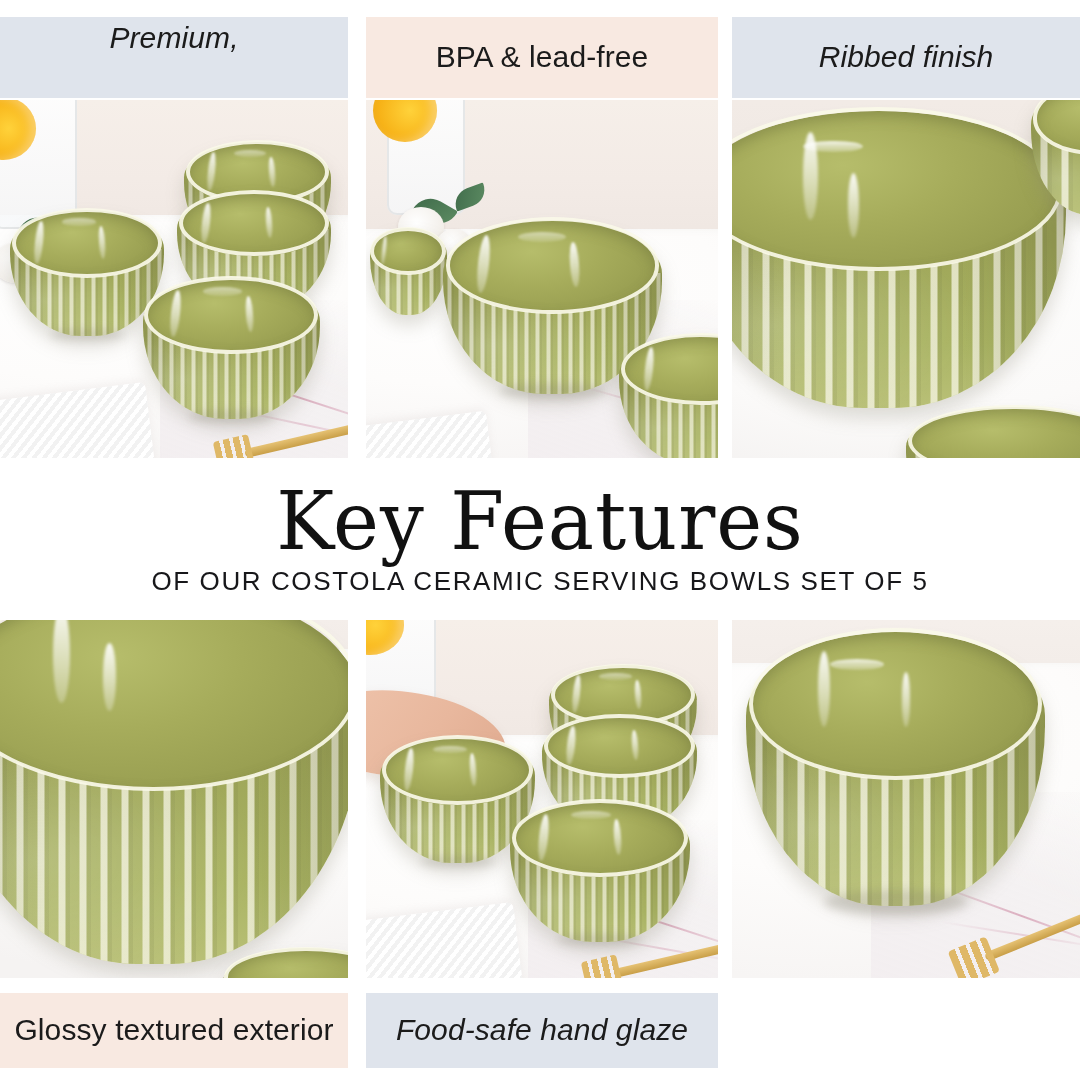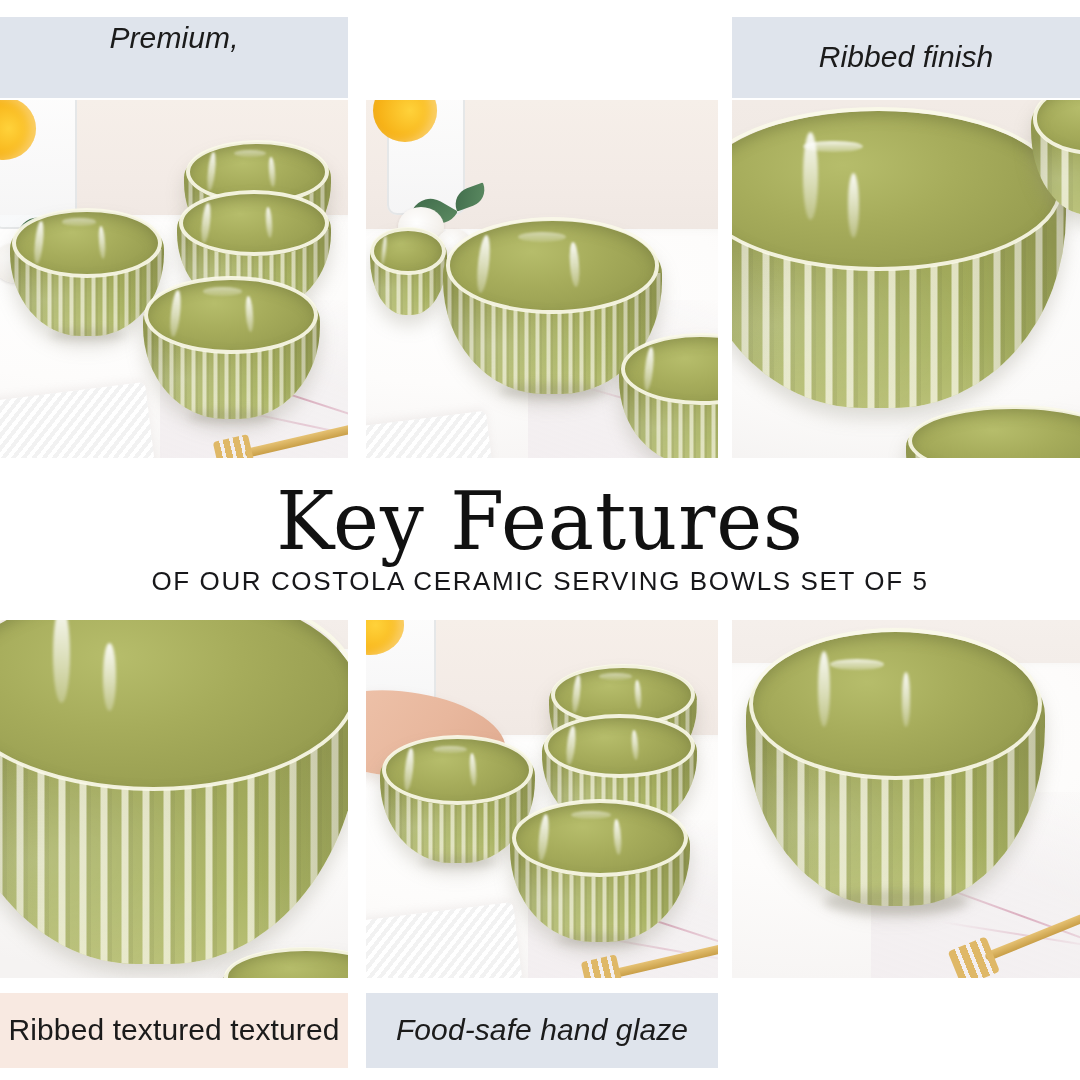--- a/index.html
+++ b/index.html
@@ -216,20 +216,23 @@
 <body>
 
 <div class="canvas">
 
   <div class="chip chip-blue" id="chip-t1">
     <span>
       <span>Premium,</span><br>
     </span>
   </div>
 
+  <div class="chip chip-peach" id="chip-t2">
+    <span>BPA &amp; lead-free</span>
+  </div>
 
   <div class="chip chip-blue" id="chip-t3">
     <span>Ribbed finish</span>
   </div>
 
   <div class="photo" id="ph-tl">
     <div class="scene">
       <div class="wall"></div>
       <div class="table"></div>
       <div class="marble"></div>
@@ -520,21 +523,21 @@
       </div>
 
       <div class="fork" style="right:-14%;bottom:2%;width:54%;height:18%;transform:rotate(-22deg);">
           <i></i>
           <b></b>
         </div>
     </div>
   </div>
 
   <div class="chip chip-peach" id="chip-b1">
-    <span>Ribbed textured textured</span>
+    <span>Glossy textured exterior</span>
   </div>
 
   <div class="chip chip-blue" id="chip-b2">
     <span>Food-safe hand glaze</span>
   </div>
 
 
 </div>
 
 </body></html>

